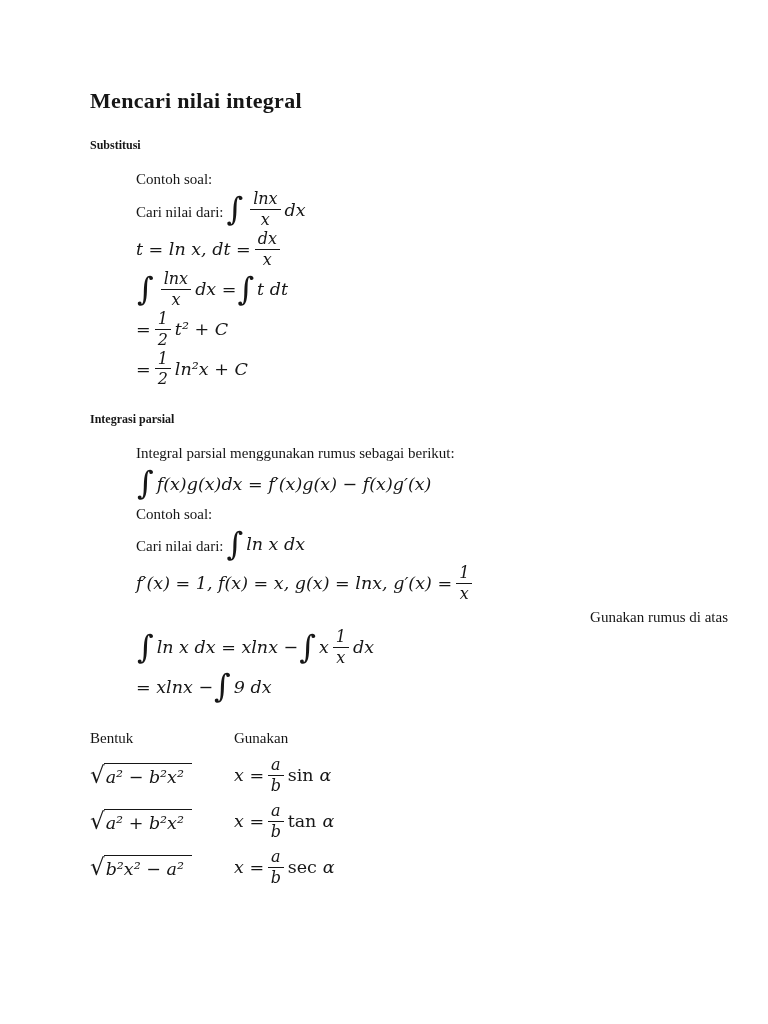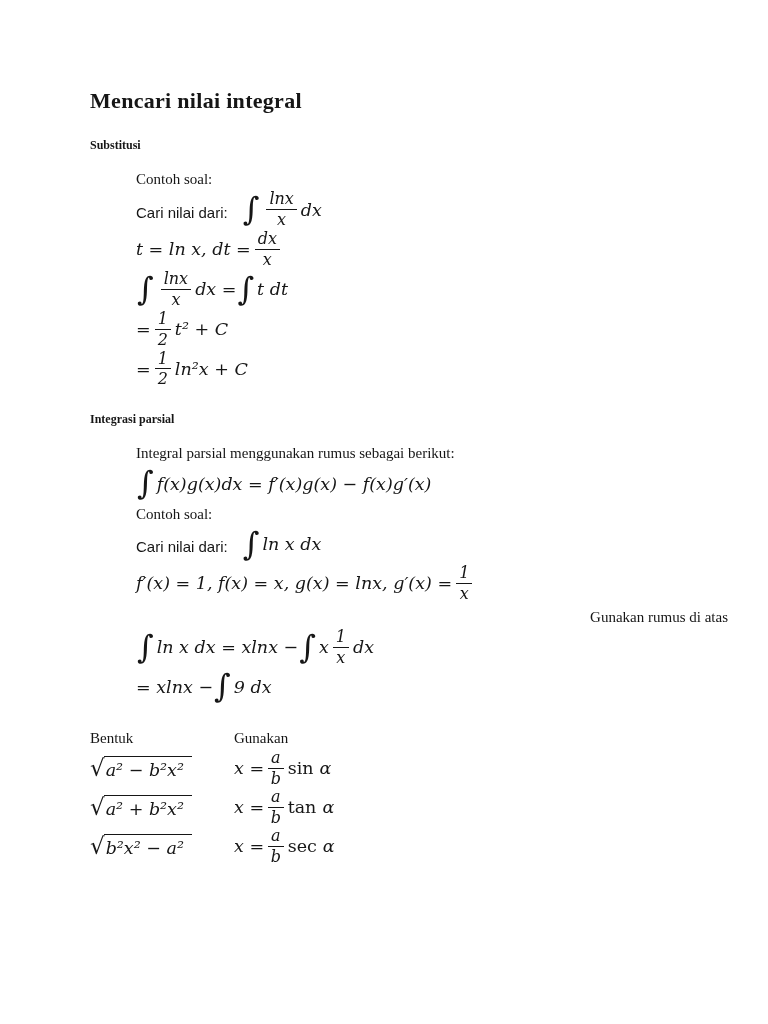--- a/index.html
+++ b/index.html
@@ -17,22 +17,22 @@
 
   
   .mline {
     display:flex; align-items:center; flex-wrap:nowrap;
     font-size:17.5px; font-style:italic; margin:1px 0;
     font-family:"DejaVu Serif", "Liberation Serif", serif;
     min-height:38px;
   }
   .mline .label {
     font-style:normal; font-size:15px;
-    font-family:Liberation Sans, sans-serif;
-    align-self:flex-end; padding-bottom:8px; margin-right:14px;
+    font-family:Liberation Serif, serif;
+    align-self:flex-end; padding-bottom:8px; margin-right:2px;
   }
   .it { font-style:italic; white-space:pre; }
   .roman { font-style:normal; white-space:pre; }
   .gap { width:6px; }
 
   .int {
     font-style:normal; font-size:32px; line-height:0.95;
     margin:0 3px 0 1px;
     font-family:"DejaVu Serif", "DejaVu Sans", serif;
   }
@@ -42,21 +42,21 @@
     font-size:16px; line-height:1.12; margin:0 4px; text-align:center;
   }
   .frac .num { border-bottom:1.3px solid #161616; padding:0 3px 1px 3px;font-style:italic; }
   .frac .den { padding-top:1px; }
 
   .sqrt { display:inline-flex; align-items:flex-start; }
   .rad { font-style:normal; font-size:23px; line-height:1.05; margin-right:-1px; }
   .radicand { border-top:1.4px solid #161616; padding:3px 8px 0 2px; font-style:italic; }
 
   
-  .trig { display:grid; grid-template-columns:144px auto; row-gap:0; margin-top:4px; }
+  .trig { display:grid; grid-template-columns:144px auto; row-gap:7px; margin-top:4px; }
   .trig .colhead { font-size:15px; font-style:normal; padding-bottom:2px; }
   .trig .cell {
     display:flex; align-items:center; min-height:39px;
     font-size:17.5px; font-style:italic;
     font-family:"DejaVu Serif", "Liberation Serif", serif;
   }
   .trig .cell .frac { font-size:16px; }
 
   .sec2 { margin-top:24px; }
   .sec3 { margin-top:24px; }

